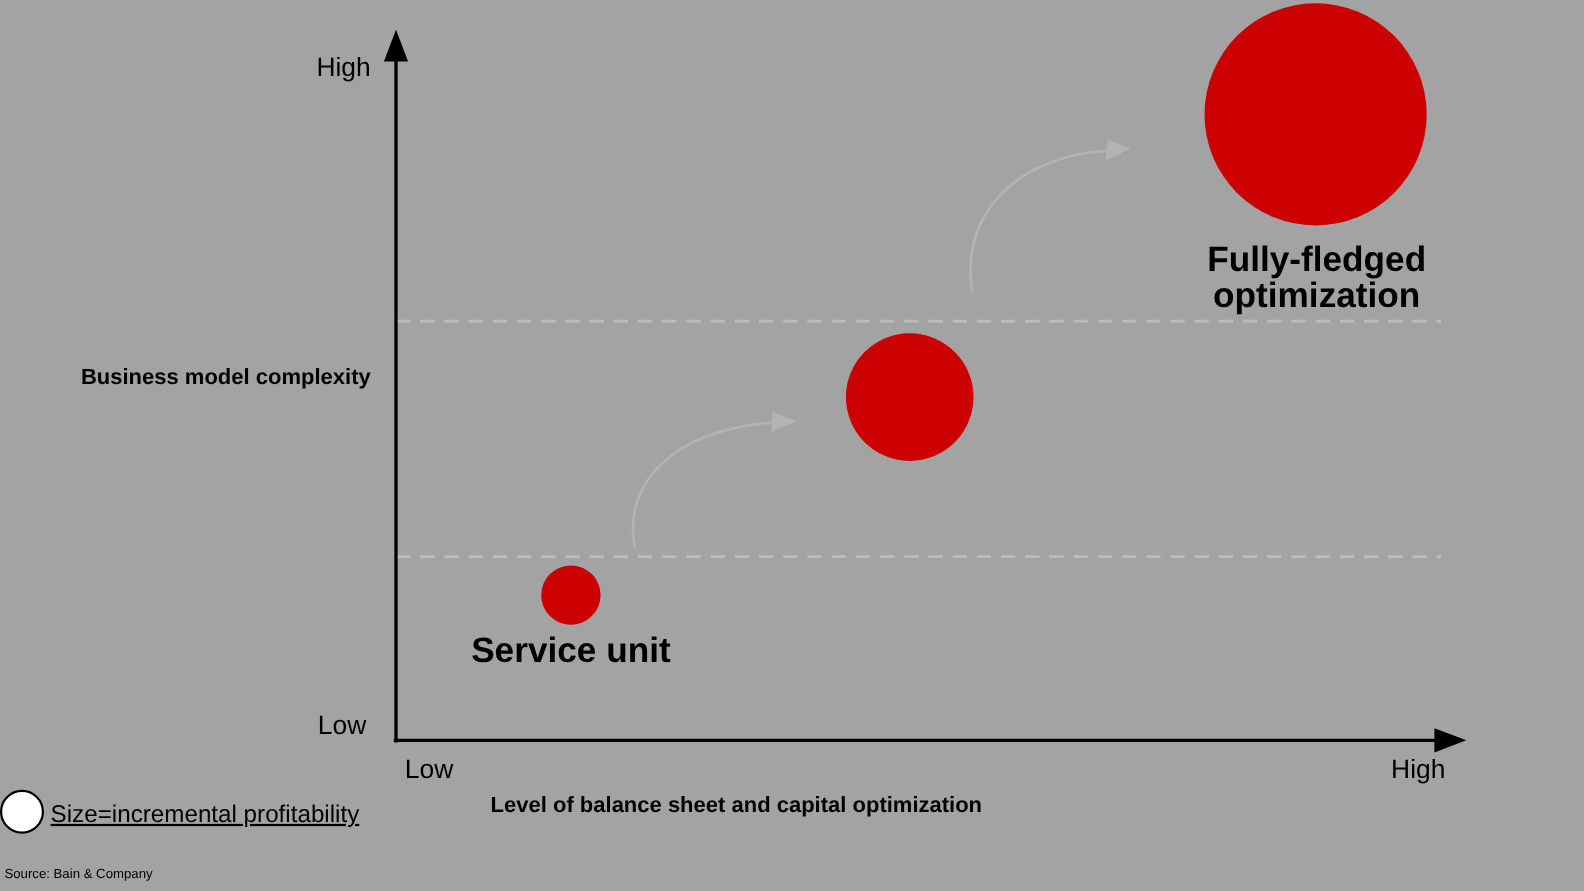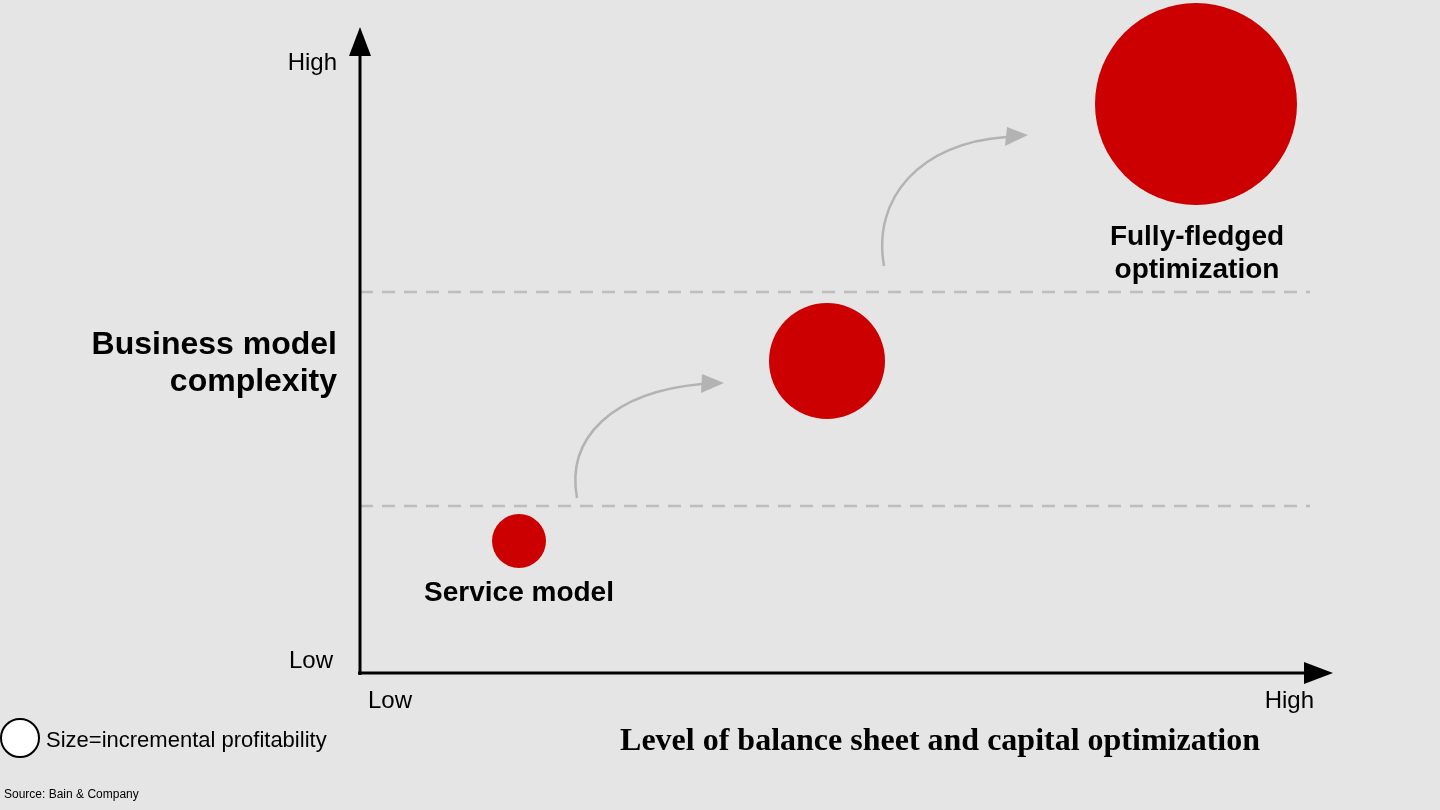--- a/index.html
+++ b/index.html
@@ -5,76 +5,76 @@
   html, body {
     margin: 0;
     padding: 0;
     background: #ffffff;
     font-family: "Liberation Sans", sans-serif;
   }
   .canvas {
     position: relative;
     width: 1440px;
     height: 810px;
-    background: #e5e5e5;
+    background: #a3a3a3;
     overflow: hidden;
   }
   .chart-svg {
     position: absolute;
     left: 0;
     top: 0;
     width: 1440px;
     height: 810px;
   }
   .abs {
     position: absolute;
     color: #000000;
   }
   .tick {
     font-size: 24px;
     line-height: 28px;
     font-weight: 400;
   }
   .right { text-align: right; }
   .axis-title {
-    font-size: 32px;
+    font-size: 20px;
     font-weight: 700;
   }
   .y-axis-title {
     left: 37px;
     top: 325px;
     width: 300px;
     text-align: right;
     line-height: 37px;
   }
   .x-axis-title {
-    left: 460px;
+    left: 446px;
     top: 721px;
     width: 800px;
-    text-align: right;
-    font-family: Liberation Serif, serif;
+    text-align: left;
   }
   .bubble-label {
-    font-size: 28px;
+    font-size: 32px;
     font-weight: 700;
     text-align: center;
     line-height: 33px;
   }
   .label-service { left: 409px; top: 575px; width: 220px; }
   .label-virtual { left: 717px; top: 436px; width: 220px; }
   .label-fully   { left: 1086px; top: 219px; width: 222px; }
   .y-high { left: 237px; top: 48px;  width: 100px; }
   .y-low  { left: 233px; top: 646px; width: 100px; }
   .x-low  { left: 368px; top: 686px; width: 120px; }
   .x-high { left: 1214px; top: 686px; width: 100px; }
   .legend-row {
     left: 46px;
     top: 727px;
     font-size: 22px;
     line-height: 26px;
+    text-decoration: underline;
   }
   .source-line {
     left: 4px;
     top: 784px;
     font-size: 12px;
     line-height: 20px;
   }
 </style>
 </head>
 <body>
@@ -106,20 +106,20 @@
   </svg>
 
   <div class="abs tick right y-high">High</div>
   <div class="abs tick right y-low">Low</div>
   <div class="abs tick x-low">Low</div>
   <div class="abs tick right x-high">High</div>
 
   <div class="abs axis-title y-axis-title">Business model complexity</div>
   <div class="abs axis-title x-axis-title">Level of balance sheet and capital optimization</div>
 
-  <div class="abs bubble-label label-service">Service model</div>
+  <div class="abs bubble-label label-service">Service unit</div>
   <div class="abs bubble-label label-fully">Fully-fledged optimization</div>
 
   <div class="abs legend-row">Size=incremental profitability</div>
 
   <div class="abs source-line">Source: Bain &amp; Company</div>
 
 </div>
 
 </body></html>

